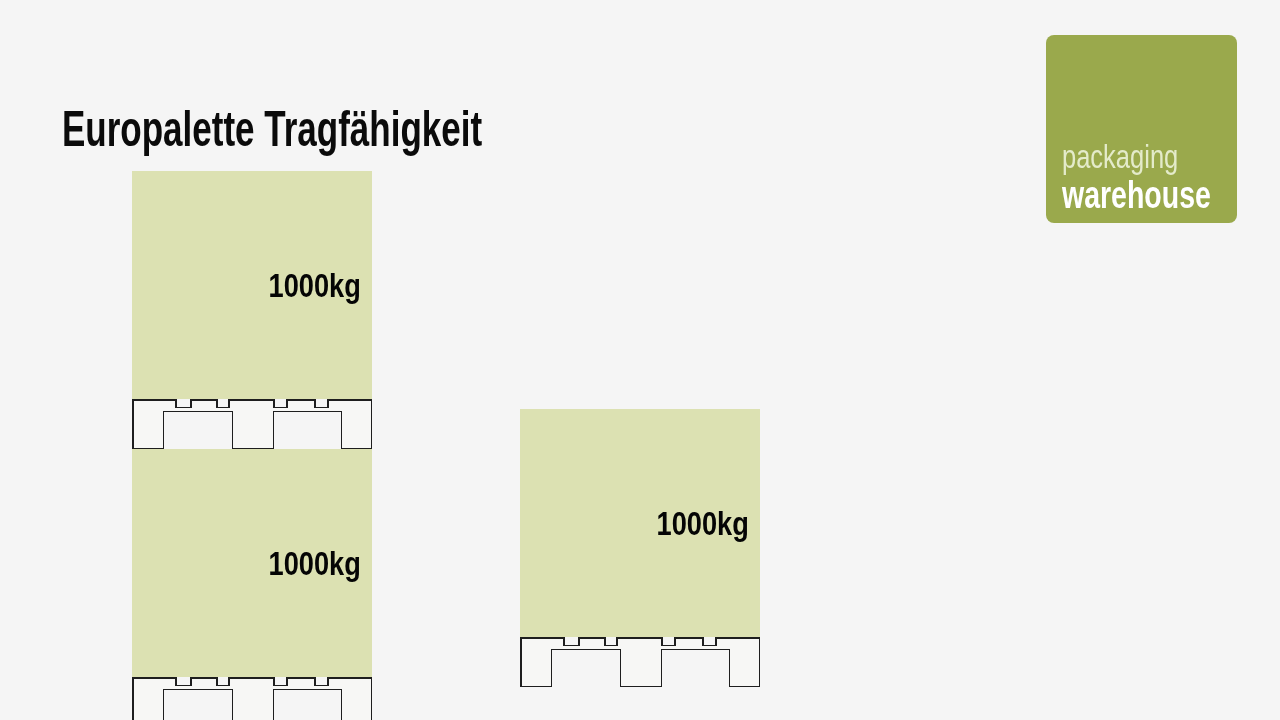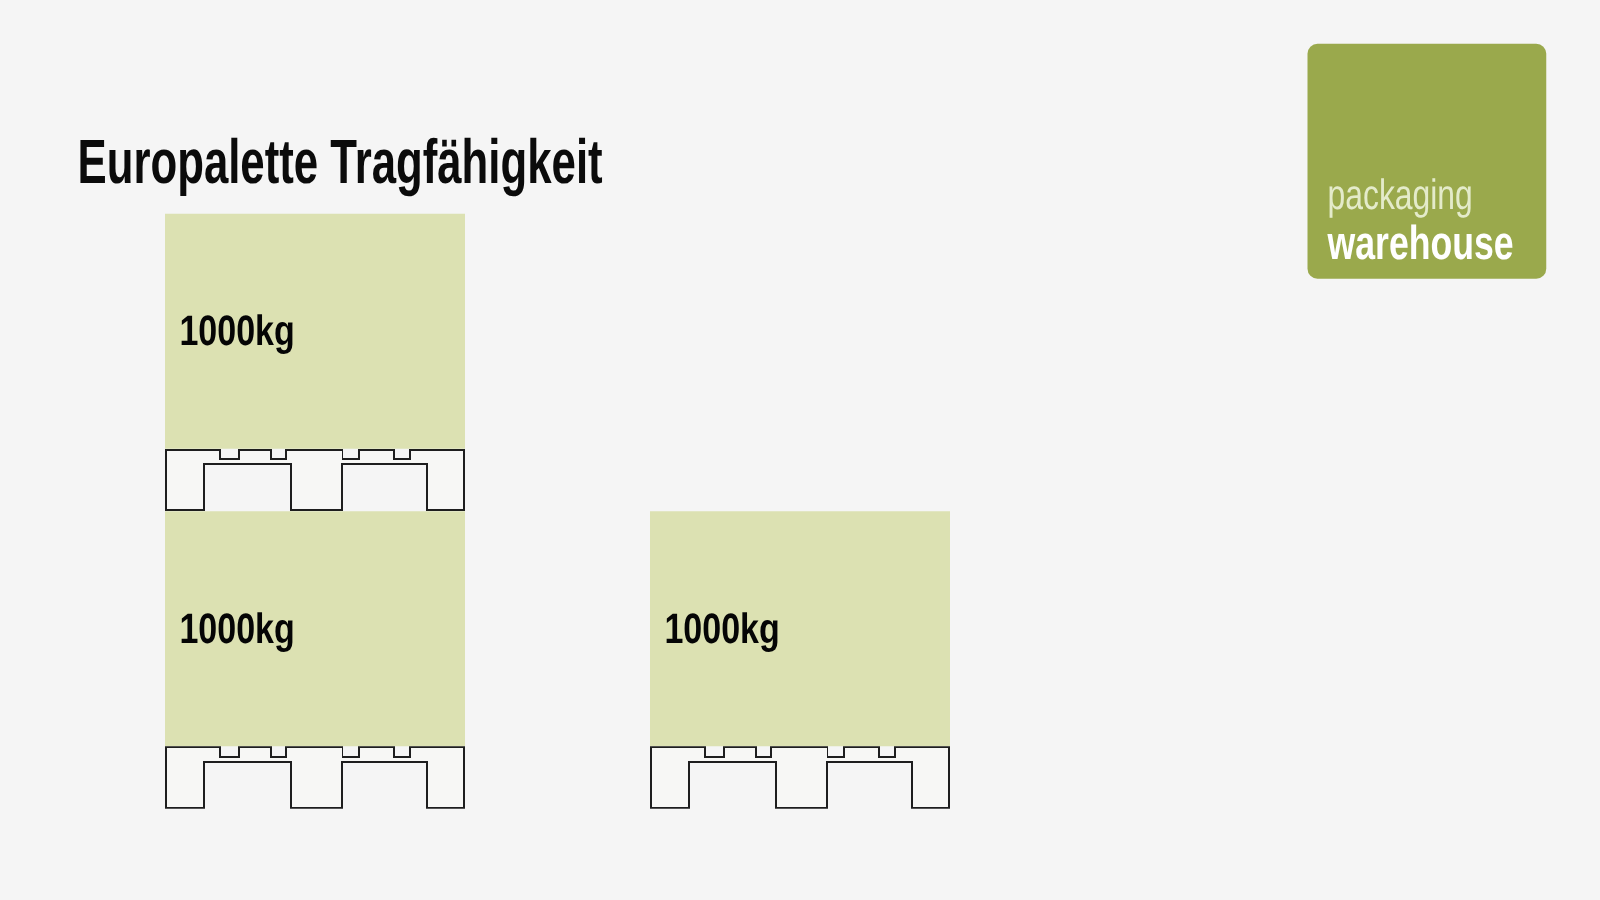--- a/index.html
+++ b/index.html
@@ -66,25 +66,25 @@
     position: absolute;
     width: 240px;
     display: flex;
     flex-direction: column;
   }
   .stack-left  { left: 132px; top: 171px; }
   .stack-right { left: 520px; top: 409px; }
 
   .load-block {
     width: 240px;
-    height: 188px;
+    height: 228px;
     background: #dce1b2;
     display: flex;
     align-items: center;
-    justify-content: flex-start;
+    justify-content: flex-end;
   }
   .load-label {
     font-size: 34px;
     font-weight: 700;
     color: #050505;
     white-space: nowrap;
     transform: scaleX(0.80);
     transform-origin: center;
   }
   .pallet {

